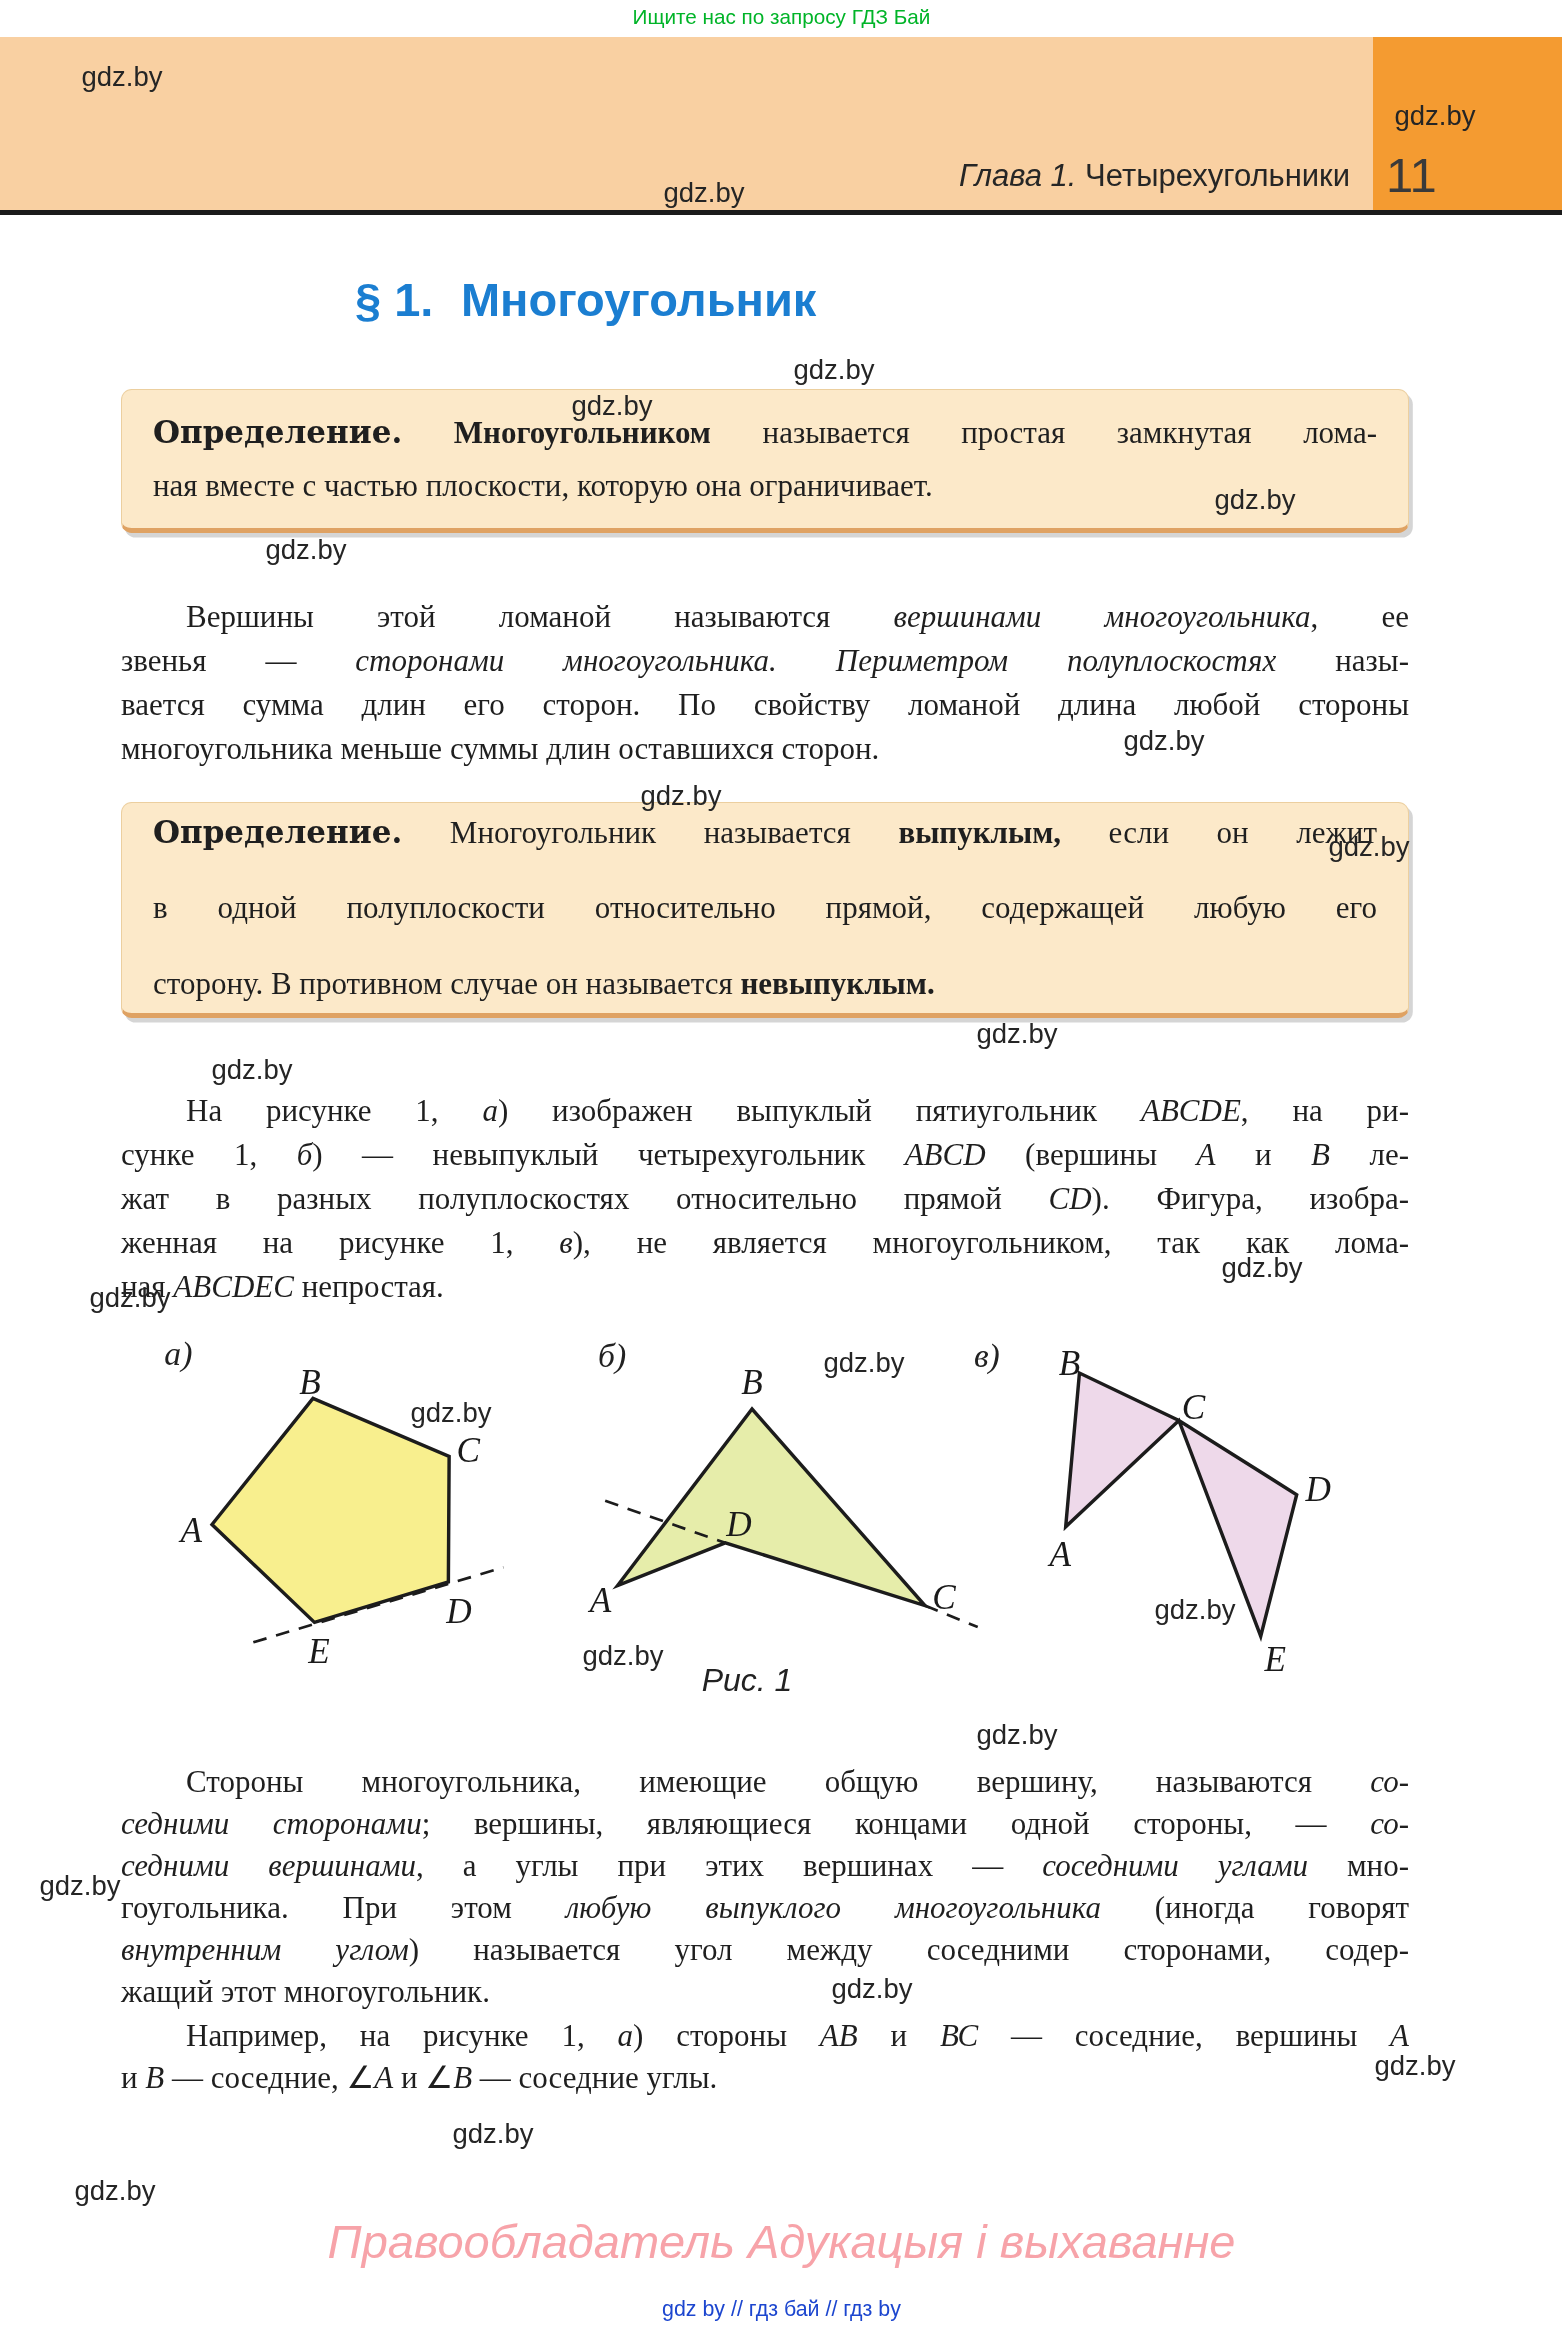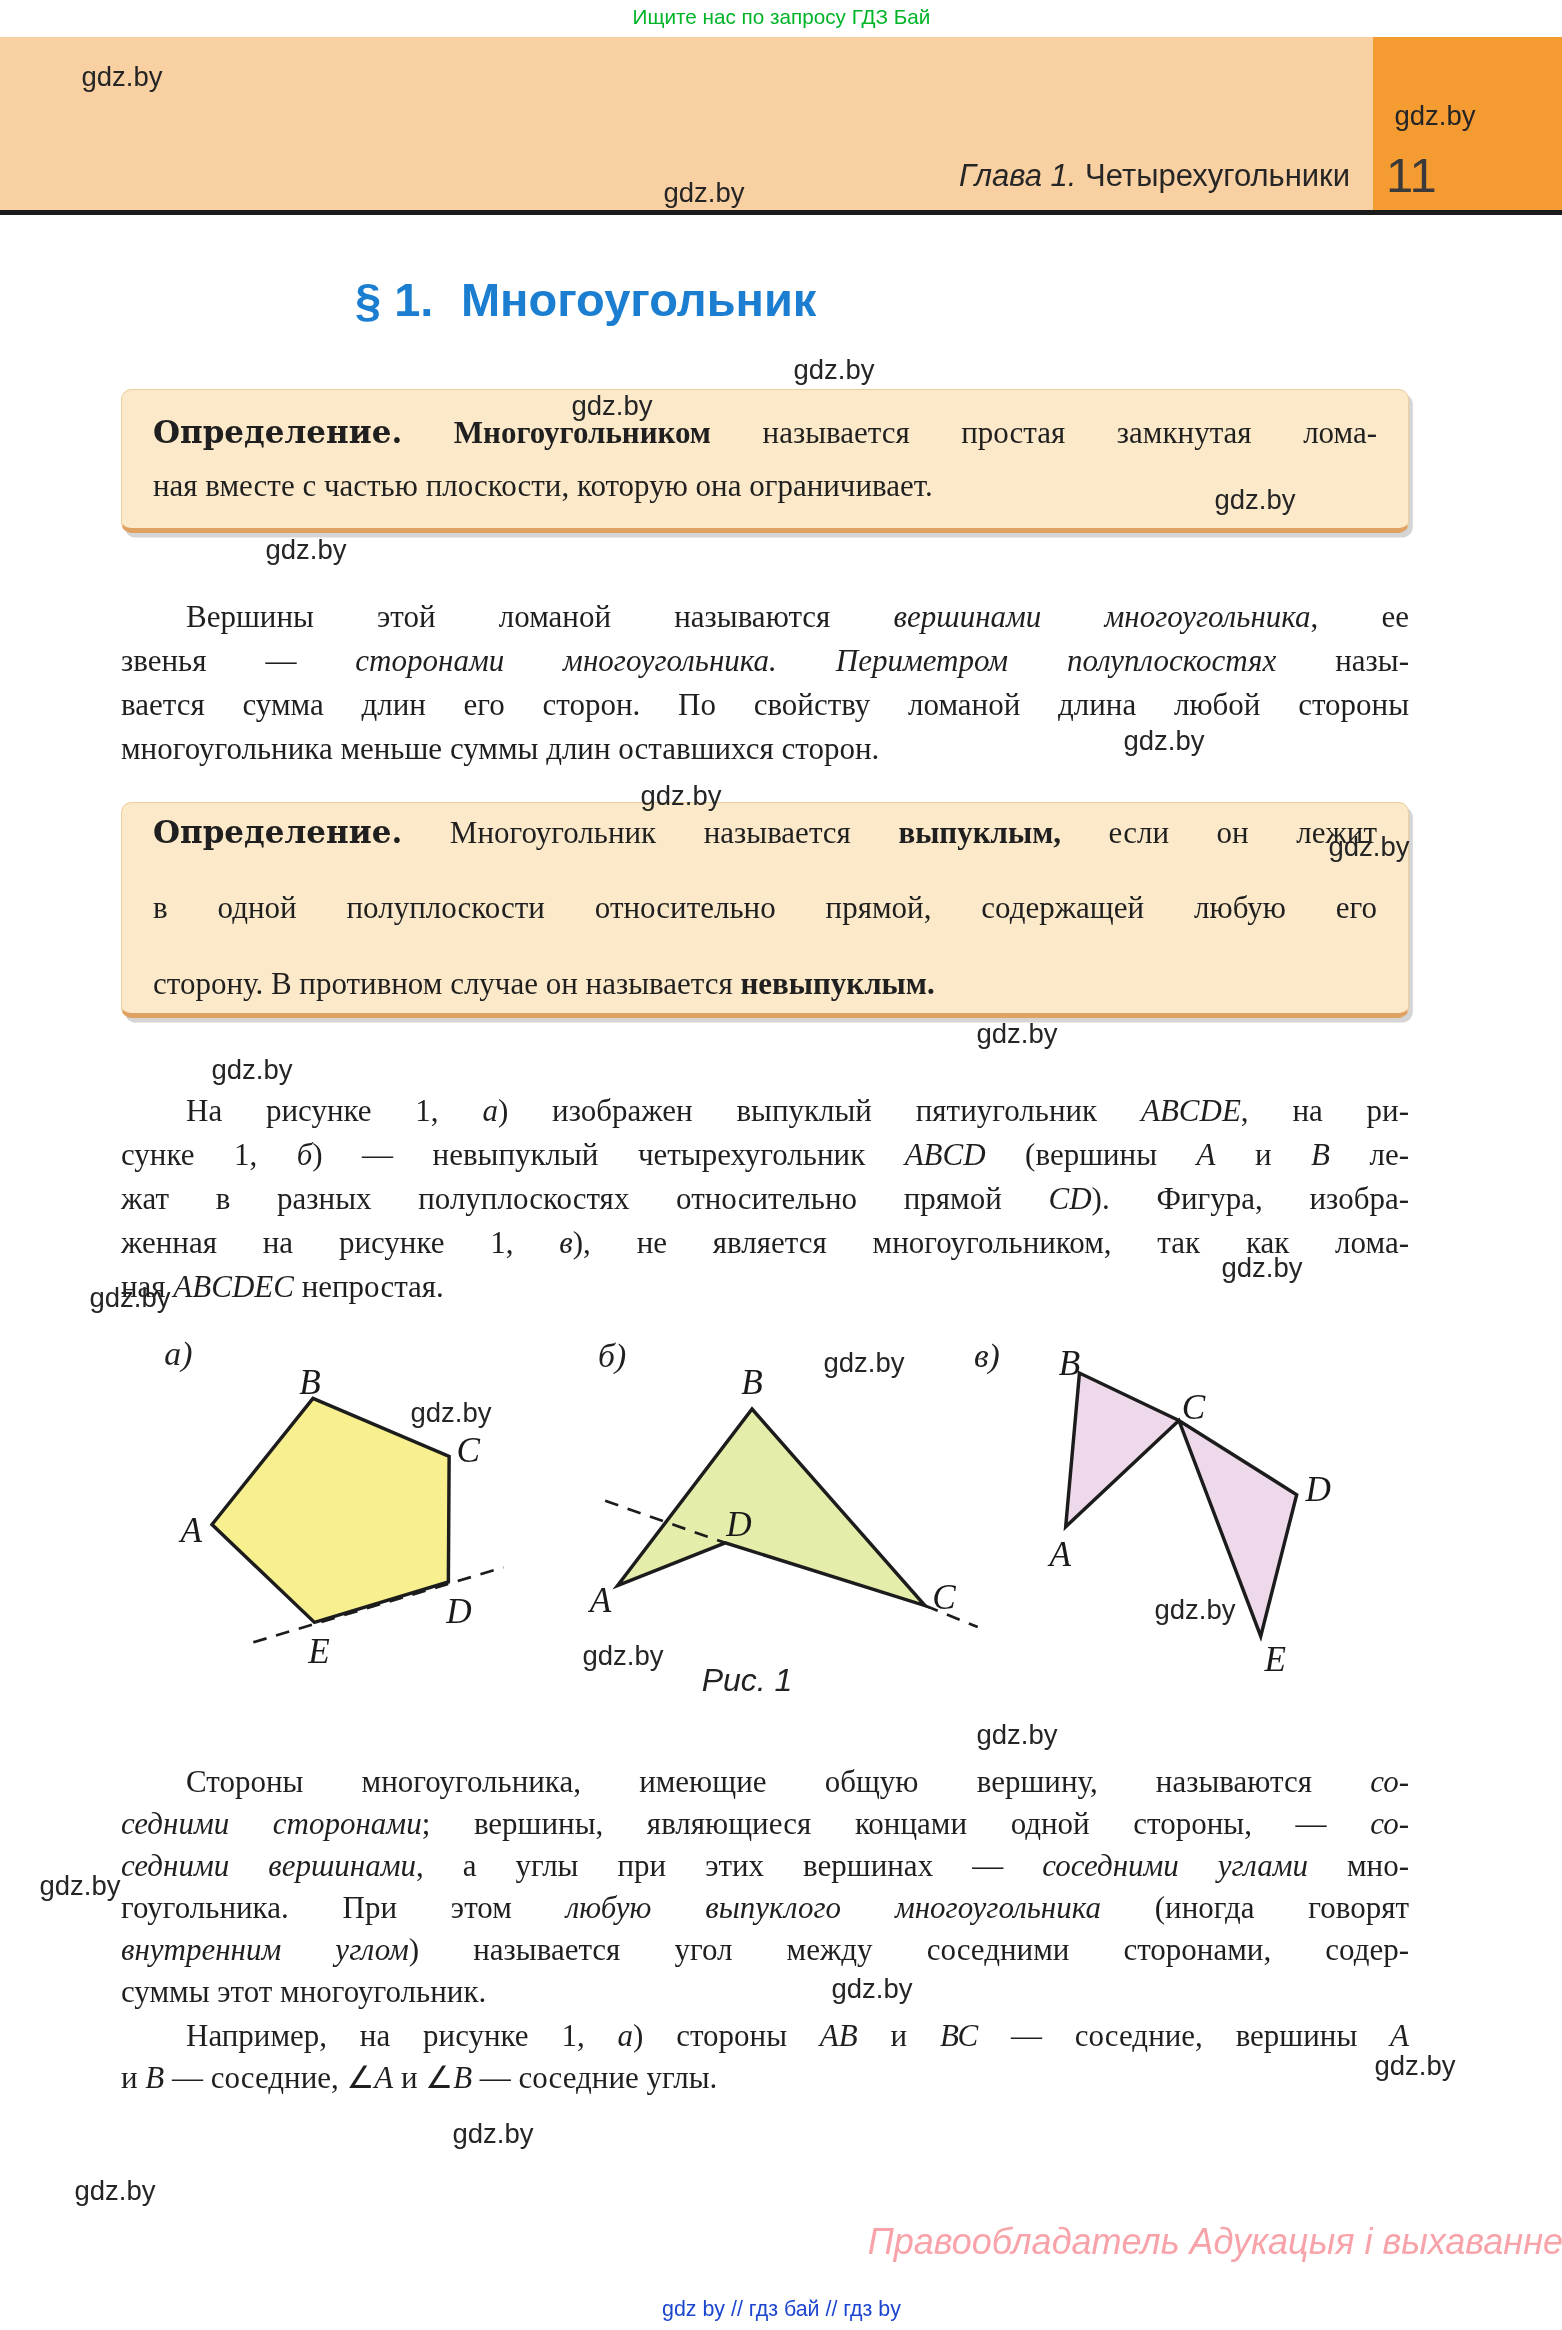--- a/index.html
+++ b/index.html
@@ -51,22 +51,22 @@
   .it{font-style:italic;}
   .bd{font-weight:bold;}
   .defword{font-family:"DejaVu Serif",serif;font-weight:bold;}
 
   
   #figsvg{position:absolute;left:0;top:0;width:1563px;height:2330px;pointer-events:none;}
   .figcaption{position:absolute;left:655px;top:1662px;width:184px;text-align:center;
               font-family:"Liberation Sans",sans-serif;font-style:italic;font-size:32px;color:#222;}
 
   
-  .footer-pink{position:absolute;left:0;top:2214px;width:100%;text-align:right;
-               font-family:"Liberation Sans",sans-serif;font-style:italic;font-size:36px;color:#f7a3a9;margin-top:7px;}
+  .footer-pink{position:absolute;left:0;top:2214px;width:100%;text-align:center;
+               font-family:"Liberation Sans",sans-serif;font-style:italic;font-size:47px;color:#f7a3a9;}
   .footer-blue{position:absolute;left:0;top:2297px;width:100%;text-align:center;
                font-family:"Liberation Sans",sans-serif;font-size:21.4px;color:#1c46cf;}
 
   
   .wm{position:absolute;transform:translate(-50%,-50%);font-family:"Liberation Sans",sans-serif;
       font-size:27.5px;color:#252525;white-space:nowrap;}
 </style>
 </head>
 <body>
 
@@ -134,21 +134,21 @@
       <text x="1667" y="2170" text-anchor="middle" dominant-baseline="central" font-family="&quot;Liberation Serif&quot;,serif" font-style="italic" font-size="46px" fill="#1a1a1a">E</text>
     </svg>
   <div class="figcaption">Рис. 1</div>
 
   <div id="para3" class="para">
       <div class="line just ind"><span>Стороны многоугольника, имеющие общую вершину, называются </span><span class="it">со-</span></div>
       <div class="line just"><span class="it">седними сторонами</span><span>; вершины, являющиеся концами одной стороны, — </span><span class="it">со-</span></div>
       <div class="line just"><span class="it">седними вершинами</span><span>, а углы при этих вершинах — </span><span class="it">соседними углами</span><span> мно-</span></div>
       <div class="line just"><span>гоугольника. При этом </span><span class="it">любую выпуклого многоугольника</span><span> (иногда говорят</span></div>
       <div class="line just"><span class="it">внутренним углом</span><span>) называется угол между соседними сторонами, содер-</span></div>
-      <div class="line"><span>суммы этот многоугольник.</span></div>
+      <div class="line"><span>жащий этот многоугольник.</span></div>
     </div>
 
   <div id="para4" class="para">
       <div class="line just ind"><span>Например, на рисунке 1, </span><span class="it">а</span><span>) стороны </span><span class="it">АВ</span><span> и </span><span class="it">ВС</span><span> — соседние, вершины </span><span class="it">А</span></div>
       <div class="line"><span>и </span><span class="it">В</span><span> — соседние, ∠</span><span class="it">А</span><span> и ∠</span><span class="it">В</span><span> — соседние углы.</span></div>
     </div>
 
   <div class="footer-pink">Правообладатель Адукацыя і выхаванне</div>
   <div class="footer-blue">gdz by  //  гдз бай  //  гдз by</div>
 

